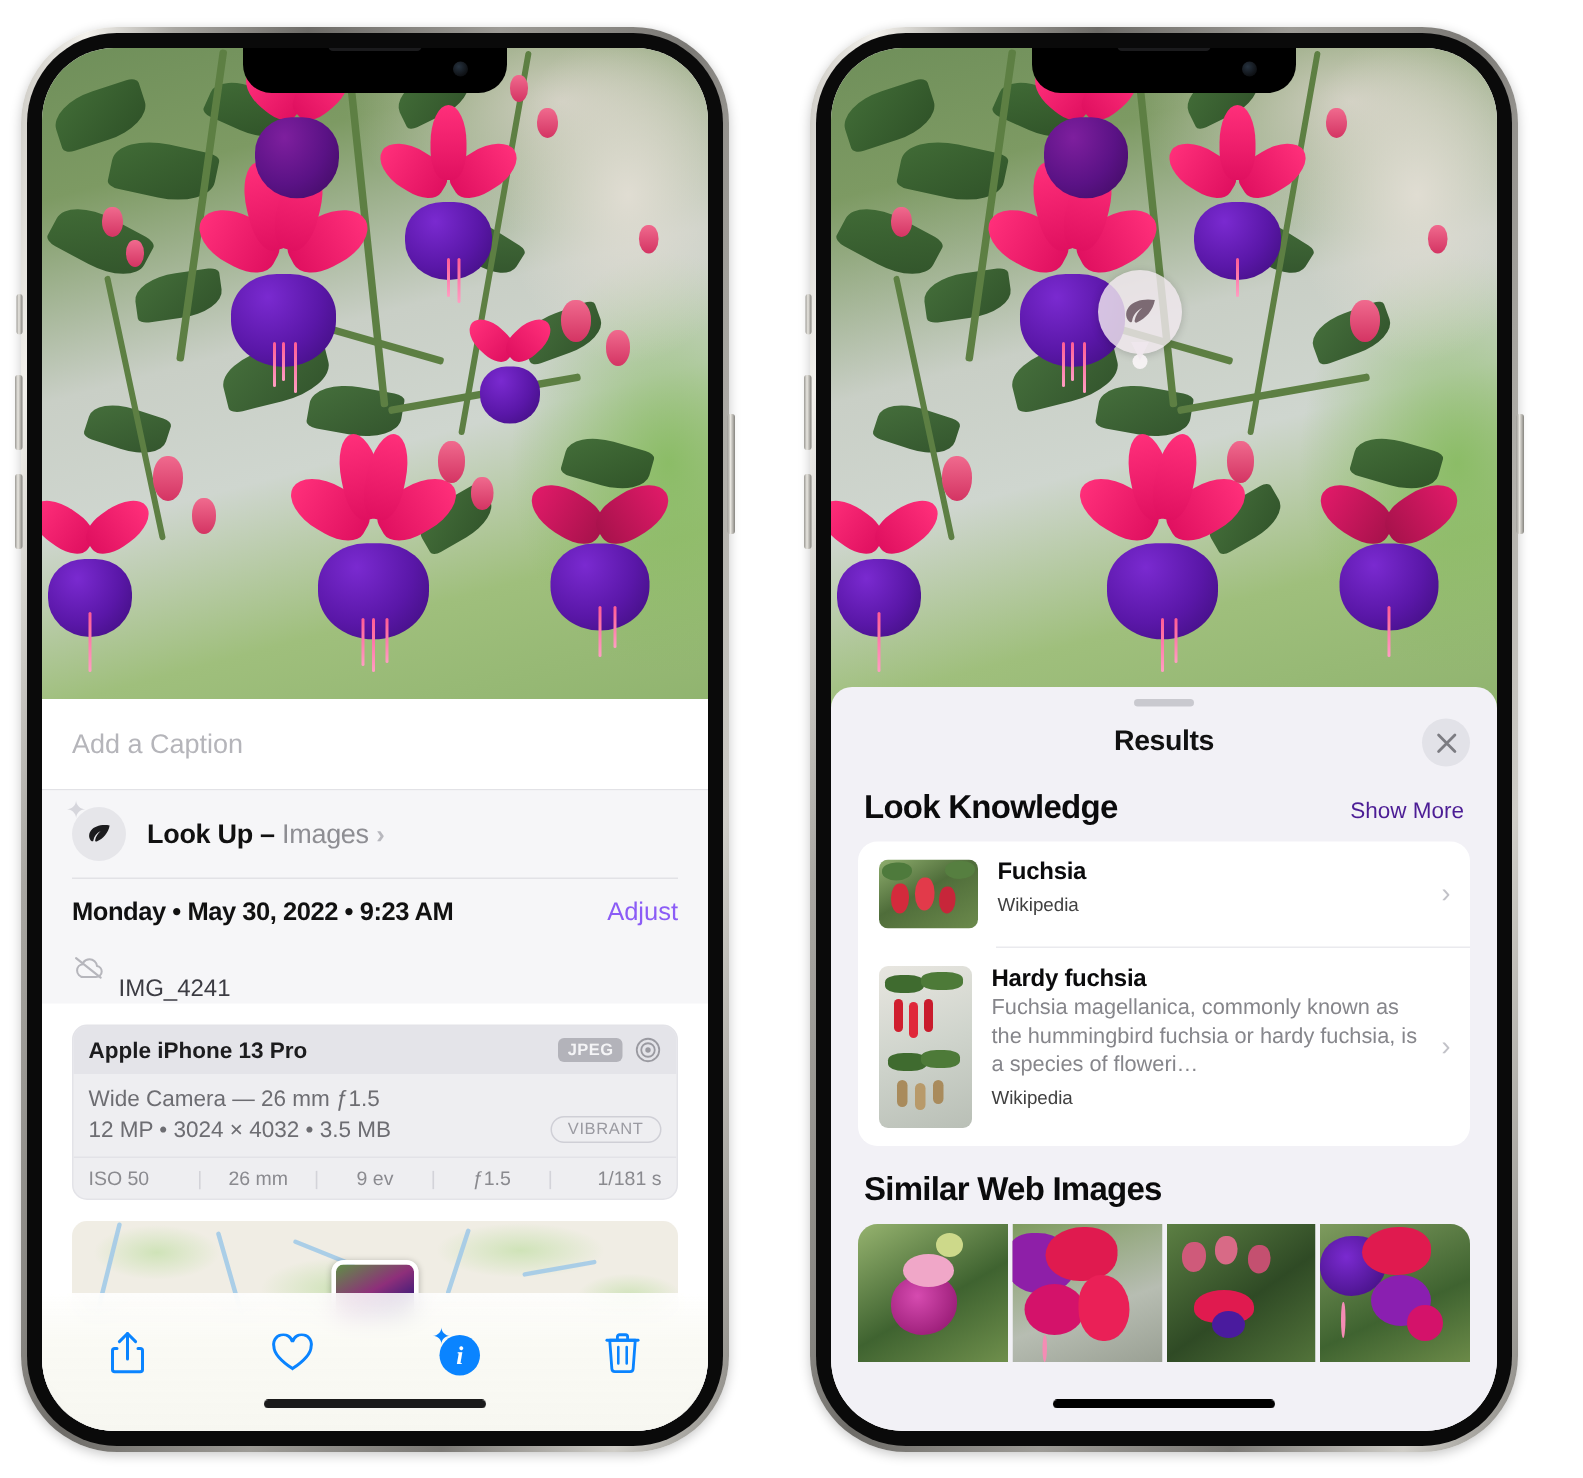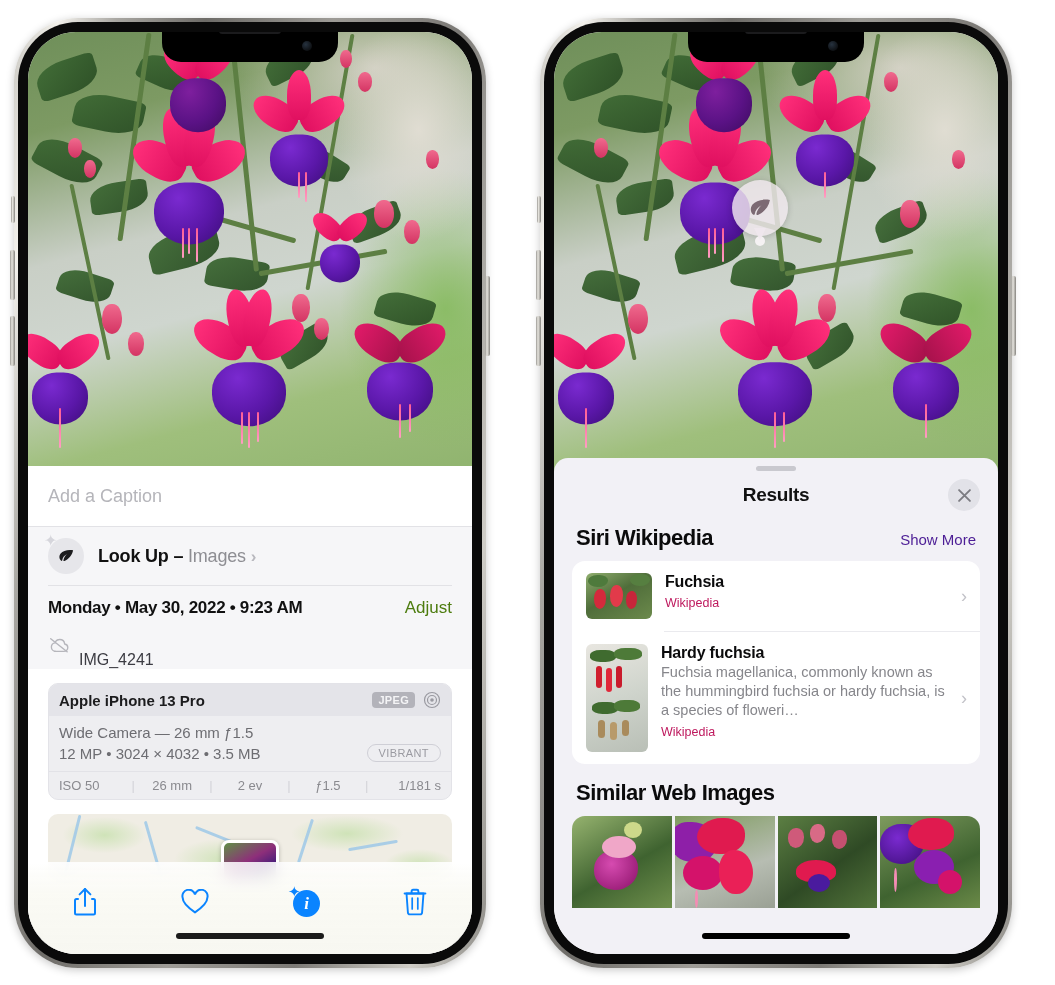--- a/index.html
+++ b/index.html
@@ -117,21 +117,21 @@
     display:flex; align-items:center; justify-content:center; flex:0 0 auto;
   }
   .lookup-text { margin-left:14px; font-size:18px; font-weight:700; color:#111; letter-spacing:-.2px; }
   .lookup-text .sub { font-weight:400; color:#8e8e93; }
   .chev-grey { color:#b8b8be; font-size:17px; margin-left:5px; font-weight:600; }
   .hairline { height:1px; background:#e2e2e6; }
 
   .meta-sec { background:#f6f6f8; padding:12px 20px 0 20px; }
   .meta-line1 { display:flex; align-items:baseline; justify-content:space-between; }
   .meta-date { font-size:17px; font-weight:700; color:#111; letter-spacing:-.3px; }
-  .adjust { font-size:17px; color:#4d7c0f; }
+  .adjust { font-size:17px; color:#8b5cf6; }
   .meta-line2 { display:flex; align-items:center; gap:9px; margin-top:7px; }
   .fname { font-size:16px; color:#3c3c43;margin-top:26px; }
 
   .exif-card {
     margin:14px 20px 0 20px; border-radius:10px; overflow:hidden;
     background:#eeeef1; border:1px solid #e3e3e8;
   }
   .exif-head {
     display:flex; align-items:center; justify-content:space-between;
     padding:7px 10px; background:#e4e4e9;
@@ -215,21 +215,21 @@
   .sec-title { font-size:22px; font-weight:700; color:#0b0b0c; letter-spacing:-.5px; }
   .sec-action { font-size:15px; color:#4c1d95; }
 
   .kcard { margin:0 18px; background:#fff; border-radius:13px; overflow:hidden; }
   .krow { display:flex; align-items:flex-start; padding:12px 12px 12px 14px; position:relative; }
   .kthumb { width:66px; height:46px; border-radius:6px; flex:0 0 auto; overflow:hidden; position:relative; }
   .kthumb.tall { height:108px; width:62px; }
   .kbody { flex:1; margin-left:13px; padding-right:22px; }
   .ktitle { font-size:16px; font-weight:700; color:#0b0b0c; letter-spacing:-.2px; }
   .kdesc { font-size:14.5px; color:#86868b; line-height:1.30; margin-top:1px; }
-  .ksrc { font-size:12.5px; color:#be185d; margin-top:5px; }
+  .ksrc { font-size:12.5px; color:#404040; margin-top:5px; }
   .kchev { position:absolute; right:13px; top:50%; transform:translateY(-50%); color:#c2c2c8; font-size:18px; }
   .kdiv { height:1px; background:#eaeaee; margin-left:92px; }
 
   .imgstrip { display:flex; gap:3px; margin:0 18px; border-radius:13px 13px 0 0; overflow:hidden; }
   .imgstrip .cell { flex:1; height:92px; position:relative; overflow:hidden; }
 
   
   .t-a { position:absolute; inset:0; background:linear-gradient(150deg,#8fae6e,#4f6d3a 45%,#6c8a4c); }
   .t-b { position:absolute; inset:0; background:linear-gradient(160deg,#e8e6e0,#cfd4cc 50%,#b9bfb6); }
   .blob { position:absolute; border-radius:50% 45% 55% 50%; }
@@ -402,21 +402,21 @@
             <div class="exif-l2row">
               <span class="exif-l2">12 MP • 3024 × 4032 • 3.5 MB</span>
               <span class="badge-vibrant">VIBRANT</span>
             </div>
           </div>
           <div class="exif-foot">
             <span class="v">ISO 50</span>
               <span class="sep">|</span>
             <span class="v">26 mm</span>
               <span class="sep">|</span>
-            <span class="v">2 ev</span>
+            <span class="v">9 ev</span>
               <span class="sep">|</span>
             <span class="v">ƒ1.5</span>
               <span class="sep">|</span>
             <span class="v">1/181 s</span>
           </div>
         </div>
 
         <div class="map-strip">
           <div class="river" style="left:22px; top:0; width:3px; height:70px; transform:rotate(14deg);"></div>
           <div class="river" style="left:104px;top:6px; width:3px; height:60px; transform:rotate(-16deg);"></div>
@@ -565,21 +565,21 @@
         <div class="rs-head">
           <span class="rs-title">Results</span>
           <span class="close-btn">
             <svg width="15" height="15" viewBox="0 0 16 16" aria-hidden="true">
               <path d="M2.2 2.2 L13.8 13.8 M13.8 2.2 L2.2 13.8" stroke="#7c7c82" stroke-width="2" stroke-linecap="round"></path>
             </svg>
           </span>
         </div>
 
         <div class="sec-head">
-          <span class="sec-title">Siri Wikipedia</span>
+          <span class="sec-title">Look Knowledge</span>
           <span class="sec-action">Show More</span>
         </div>
 
         <div class="kcard">
           <div class="krow">
             <span class="kthumb">
               <span class="t-a"></span>
               <span class="blob" style="left:8px; top:16px; width:12px; height:20px; background:#d42a3c;"></span>
               <span class="blob" style="left:24px;top:12px; width:13px; height:22px; background:#e23a4a;"></span>
               <span class="blob" style="left:40px;top:18px; width:11px; height:18px; background:#c7263a;"></span>

